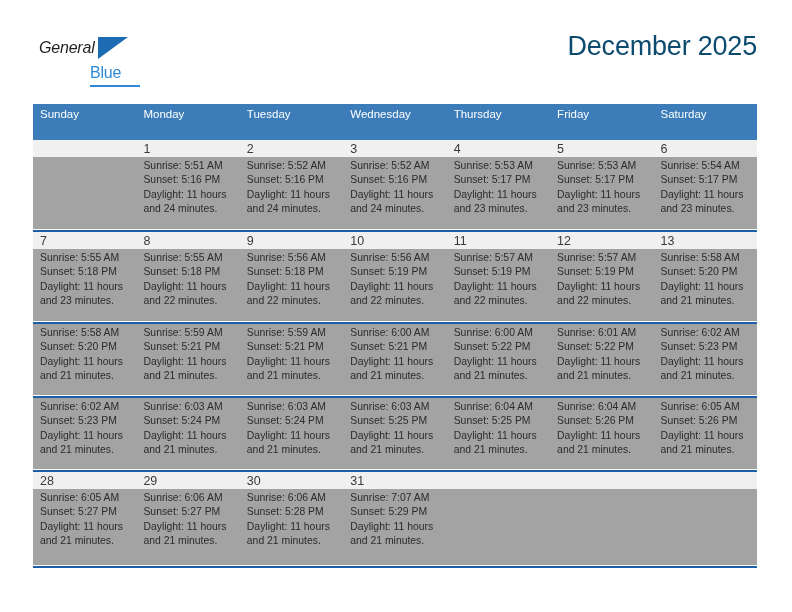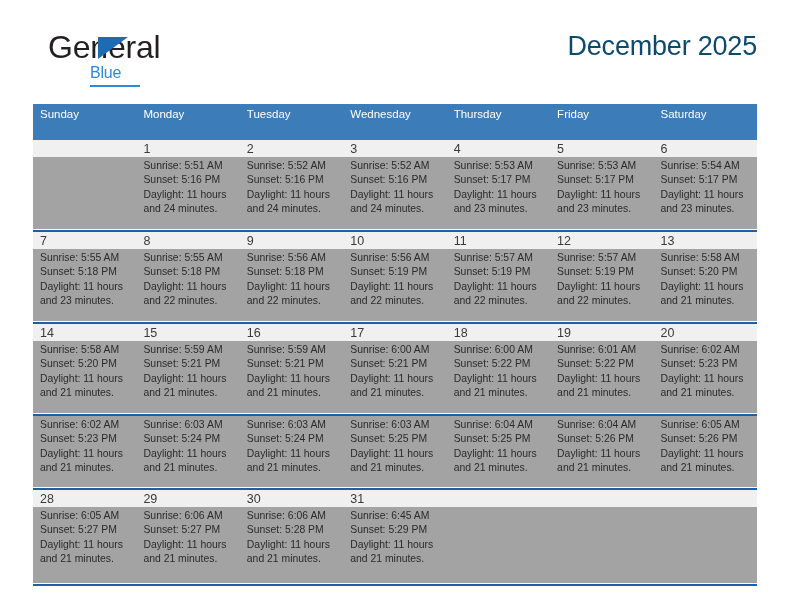--- a/index.html
+++ b/index.html
@@ -16,23 +16,24 @@
   .head {
     position: absolute;
     left: 33px; right: 35px; top: 30px;
     height: 66px;
   }
   .logo {
     position: absolute; left: 2px; top: 4px;
     width: 200px; height: 56px;
   }
   .logo-general {
-    position: absolute; left: 13px; top: 0;
-    font-size: 32px; color: #231f20; letter-spacing: -0.2px;
+    position: absolute; left: 4px; top: 0;
+    font-size: 16px; color: #231f20; letter-spacing: -0.2px;
     line-height: 27px;
+    font-style: italic;
   }
   .logo-tri {
     position: absolute; left: 63px; top: 3px;
     width: 0; height: 0;
     border-left: 30px solid #1d6cb3;
     border-bottom: 22px solid transparent;
   }
   .logo-blue {
     position: absolute; left: 55px; top: 25px;
     font-size: 16px; color: #2e8ad6; letter-spacing: -0.2px;
@@ -294,43 +295,20 @@
               <div>Sunrise: 5:58 AM</div>
               <div>Sunset: 5:20 PM</div>
               <div>Daylight: 11 hours</div>
               <div>and 21 minutes.</div>
             </div>
           </td>
         </tr>
         <tr class="sep-row">
           <td colspan="7"></td>
         </tr>
-        <tr class="wk-num-row">
-          <td>
-            <div class="daynum">14</div>
-          </td>
-          <td>
-            <div class="daynum">15</div>
-          </td>
-          <td>
-            <div class="daynum">16</div>
-          </td>
-          <td>
-            <div class="daynum">17</div>
-          </td>
-          <td>
-            <div class="daynum">18</div>
-          </td>
-          <td>
-            <div class="daynum">19</div>
-          </td>
-          <td>
-            <div class="daynum">20</div>
-          </td>
-        </tr>
         <tr class="wk-body-row">
           <td>
             <div class="info">
               <div>Sunrise: 5:58 AM</div>
               <div>Sunset: 5:20 PM</div>
               <div>Daylight: 11 hours</div>
               <div>and 21 minutes.</div>
             </div>
           </td>
           <td>
@@ -489,21 +467,21 @@
           <td>
             <div class="info">
               <div>Sunrise: 6:06 AM</div>
               <div>Sunset: 5:28 PM</div>
               <div>Daylight: 11 hours</div>
               <div>and 21 minutes.</div>
             </div>
           </td>
           <td>
             <div class="info">
-              <div>Sunrise: 6:45 AM</div>
+              <div>Sunrise: 7:07 AM</div>
               <div>Sunset: 5:29 PM</div>
               <div>Daylight: 11 hours</div>
               <div>and 21 minutes.</div>
             </div>
           </td>
           <td>
             <div class="info">
               <div></div>
               <div></div>
               <div></div>

